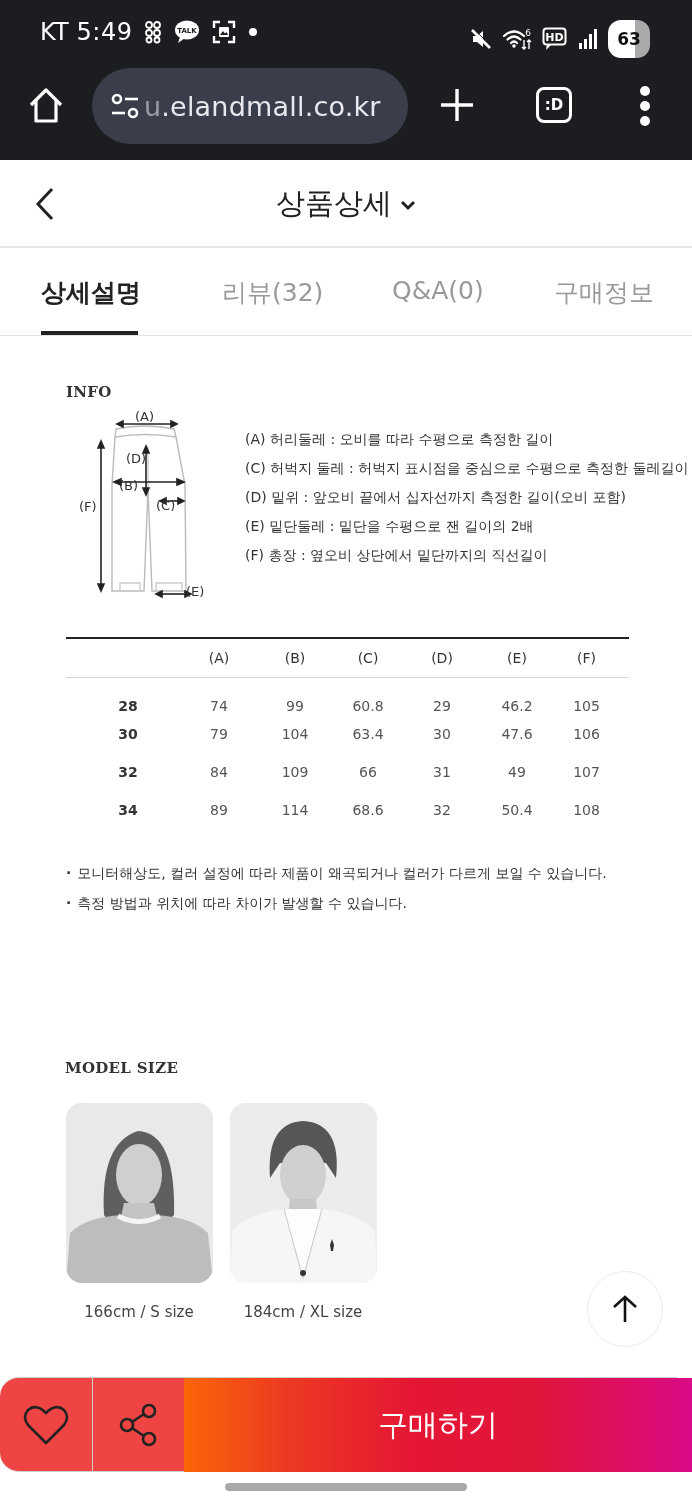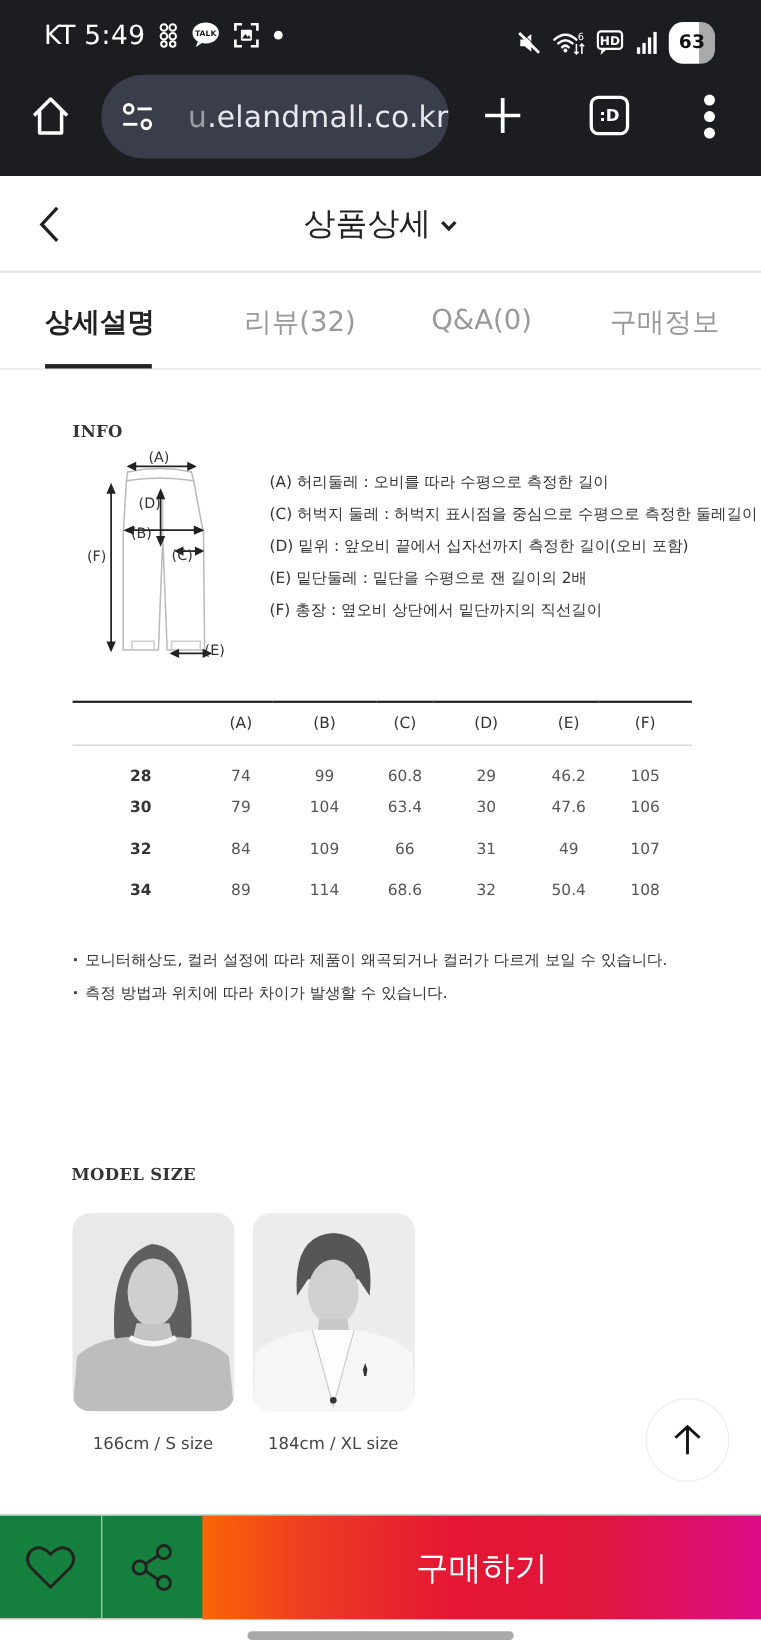--- a/index.html
+++ b/index.html
@@ -12,21 +12,21 @@
   .sb-left { position: absolute; left: 40px; top: 18px; display: flex; align-items: center; gap: 12px; font-size: 24px; }
   .sb-left .time { font-weight: normal; letter-spacing: 0.5px; }
   .sb-icon { display: inline-flex; align-items: center; justify-content: center; }
   .sb-right { position: absolute; right: 42px; top: 20px; display: flex; align-items: center; gap: 10px; }
   .battery { width: 42px; height: 38px; border-radius: 13px; background: linear-gradient(90deg,#fff 0%,#fff 65%,#aaa 65%,#aaa 100%); color: #111; font-size: 17px; font-weight: bold; display: flex; align-items: center; justify-content: center; }
 
   .browserbar { position: absolute; left: 0; top: 66px; width: 692px; height: 80px; }
   .home-btn { position: absolute; left: 26px; top: 20px; width: 40px; height: 40px; }
   .urlbar { position: absolute; left: 92px; top: 2px; width: 316px; height: 76px; border-radius: 38px; background: #3a3d4a; display: flex; align-items: center; }
   .urlbar .tune { margin-left: 18px; width: 30px; height: 30px; }
-  .urlbar .url { margin-left: 31px; font-size: 27px; color: #e8e8ee; letter-spacing: 0.2px; text-align: right; }
+  .urlbar .url { margin-left: 4px; font-size: 27px; color: #e8e8ee; letter-spacing: 0.2px; text-align: right; }
   .urlbar .url .dim { color: #9b9ca5; }
   .plus-btn { position: absolute; left: 438px; top: 20px; width: 38px; height: 38px; }
   .tabs-btn { position: absolute; left: 536px; top: 21px; width: 36px; height: 36px; border: 3px solid #fff; border-radius: 8px; color: #fff; font-size: 15px; font-weight: bold; display: flex; align-items: center; justify-content: center; }
   .menu-btn { position: absolute; left: 638px; top: 20px; width: 14px; height: 40px; display: flex; flex-direction: column; justify-content: space-between; align-items: center; }
   .menu-btn span { width: 10px; height: 10px; border-radius: 50%; background: #fff; display: block; }
 
   
   .app-header { position: absolute; left: 0; top: 160px; width: 692px; height: 88px; background: #fff; border-bottom: 2px solid #e4e4e4; }
   .back-btn { position: absolute; left: 30px; top: 26px; width: 30px; height: 36px; }
   .page-title { position: absolute; left: 0; right: 0; top: 24px; text-align: center; font-size: 29px; color: #222; }
@@ -57,21 +57,21 @@
   .note { font-size: 14px; color: #333; height: 29.5px; line-height: 22px; white-space: nowrap; }
   .note::before { content: "\00B7"; margin-right: 6px; font-weight: bold; }
 
   
   .model-card { position: absolute; top: 1103px; width: 147px; height: 180px; border-radius: 16px; overflow: hidden; background: #e6e6e6; }
   .model-caption { position: absolute; top: 1303px; font-size: 15px; color: #444; text-align: center; width: 160px; }
 
   .scroll-top-btn { position: absolute; left: 587px; top: 1271px; width: 76px; height: 76px; border-radius: 50%; border: 1px solid #ececec; background: #fff; display: flex; align-items: center; justify-content: center; }
 
   
-  .bottom-bar { position: absolute; left: 0; top: 1377px; width: 692px; height: 95px; border-top: 1px solid #cfcfcf; border-bottom: 1px solid #cfcfcf; background: #15803d; }
+  .bottom-bar { position: absolute; left: 0; top: 1377px; width: 692px; height: 95px; border-top: 1px solid #cfcfcf; border-bottom: 1px solid #cfcfcf; background: #ef4444; border-radius: 19px; }
   .wish-btn { position: absolute; left: 0; top: 0; width: 93px; height: 93px; border-right: 1px solid #cfcfcf; display: flex; align-items: center; justify-content: center; }
   .share-btn { position: absolute; left: 93px; top: 0; width: 91px; height: 93px; display: flex; align-items: center; justify-content: center; }
   .buy-btn { position: absolute; left: 184px; top: 0; width: 508px; height: 94px; background: linear-gradient(90deg, #fb6507 0%, #ec3a22 20%, #e51634 45%, #e0163c 70%, #da0b86 100%); color: #fff; font-size: 30px; display: flex; align-items: center; justify-content: center; }
 
   .home-indicator { position: absolute; left: 225px; top: 1483px; width: 242px; height: 8px; border-radius: 4px; background: #a9a9a9; }
 </style>
 </head>
 <body>
 
 <div class="chrome">

